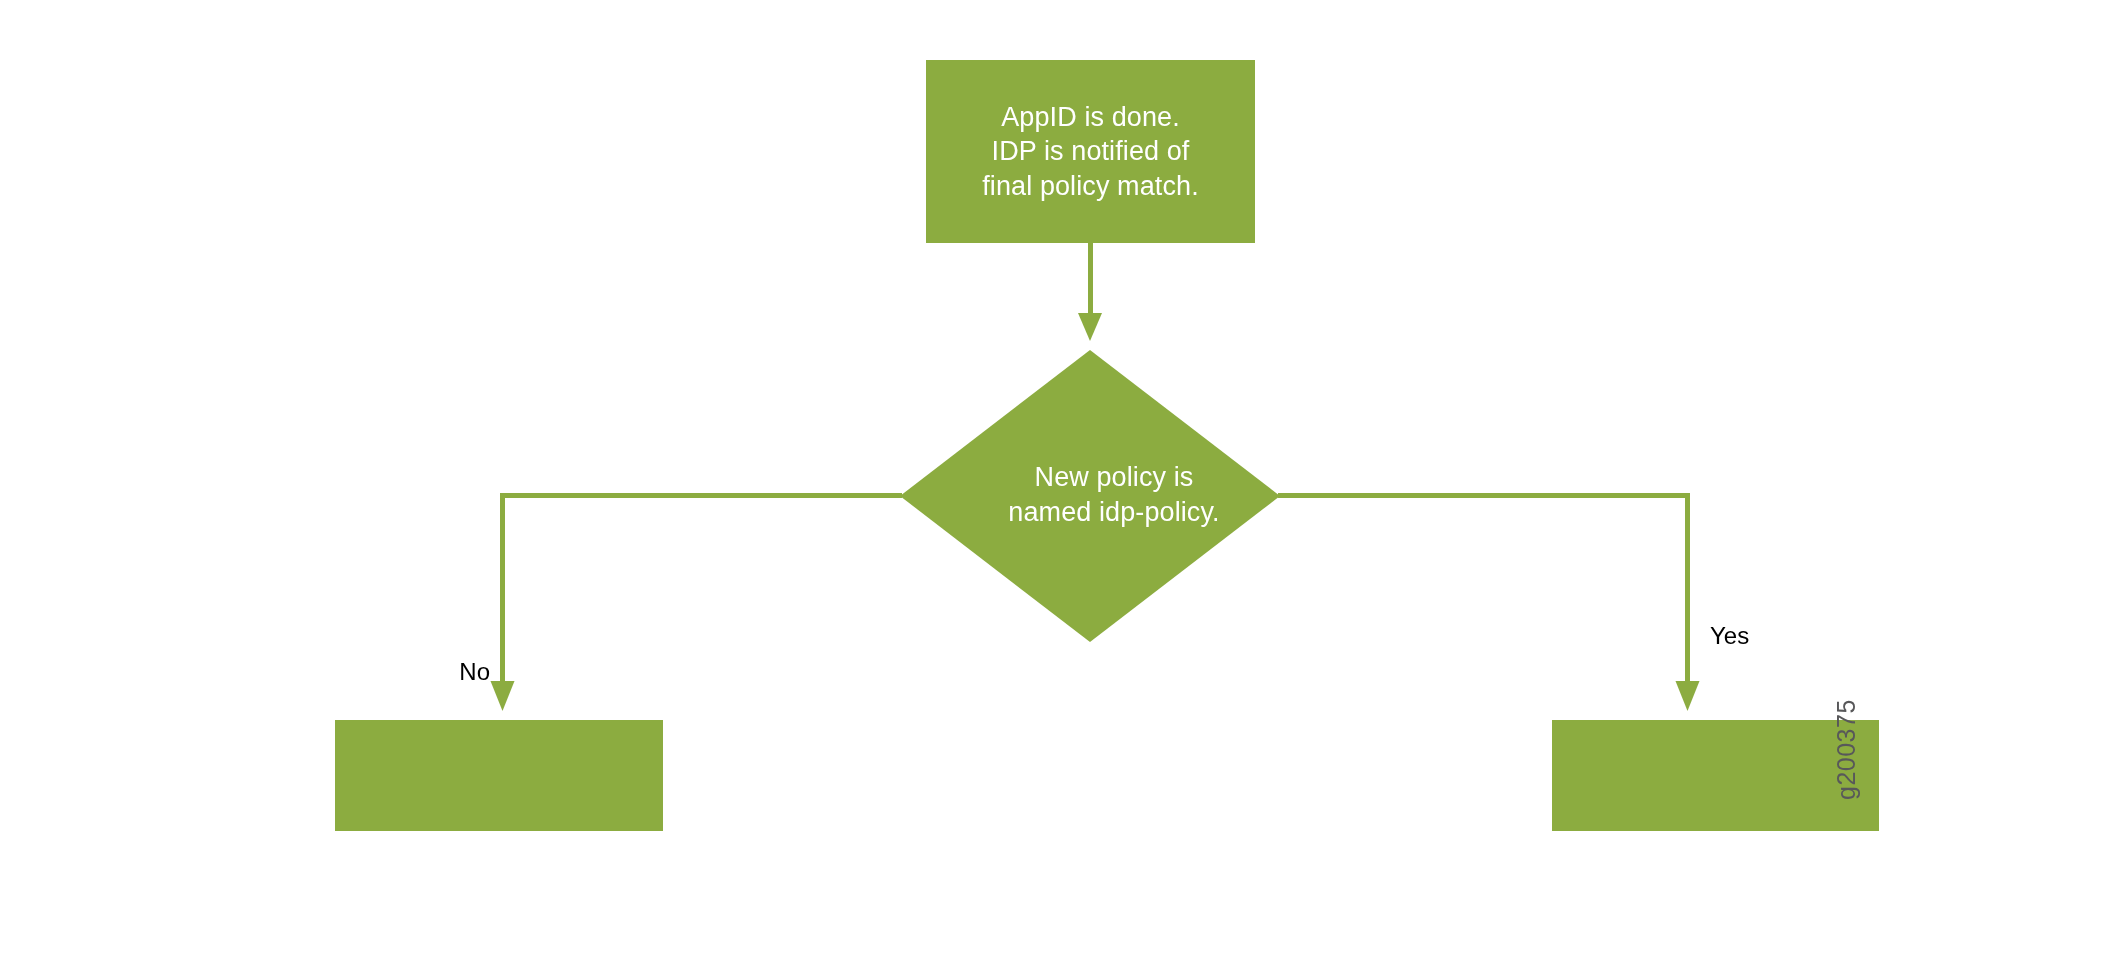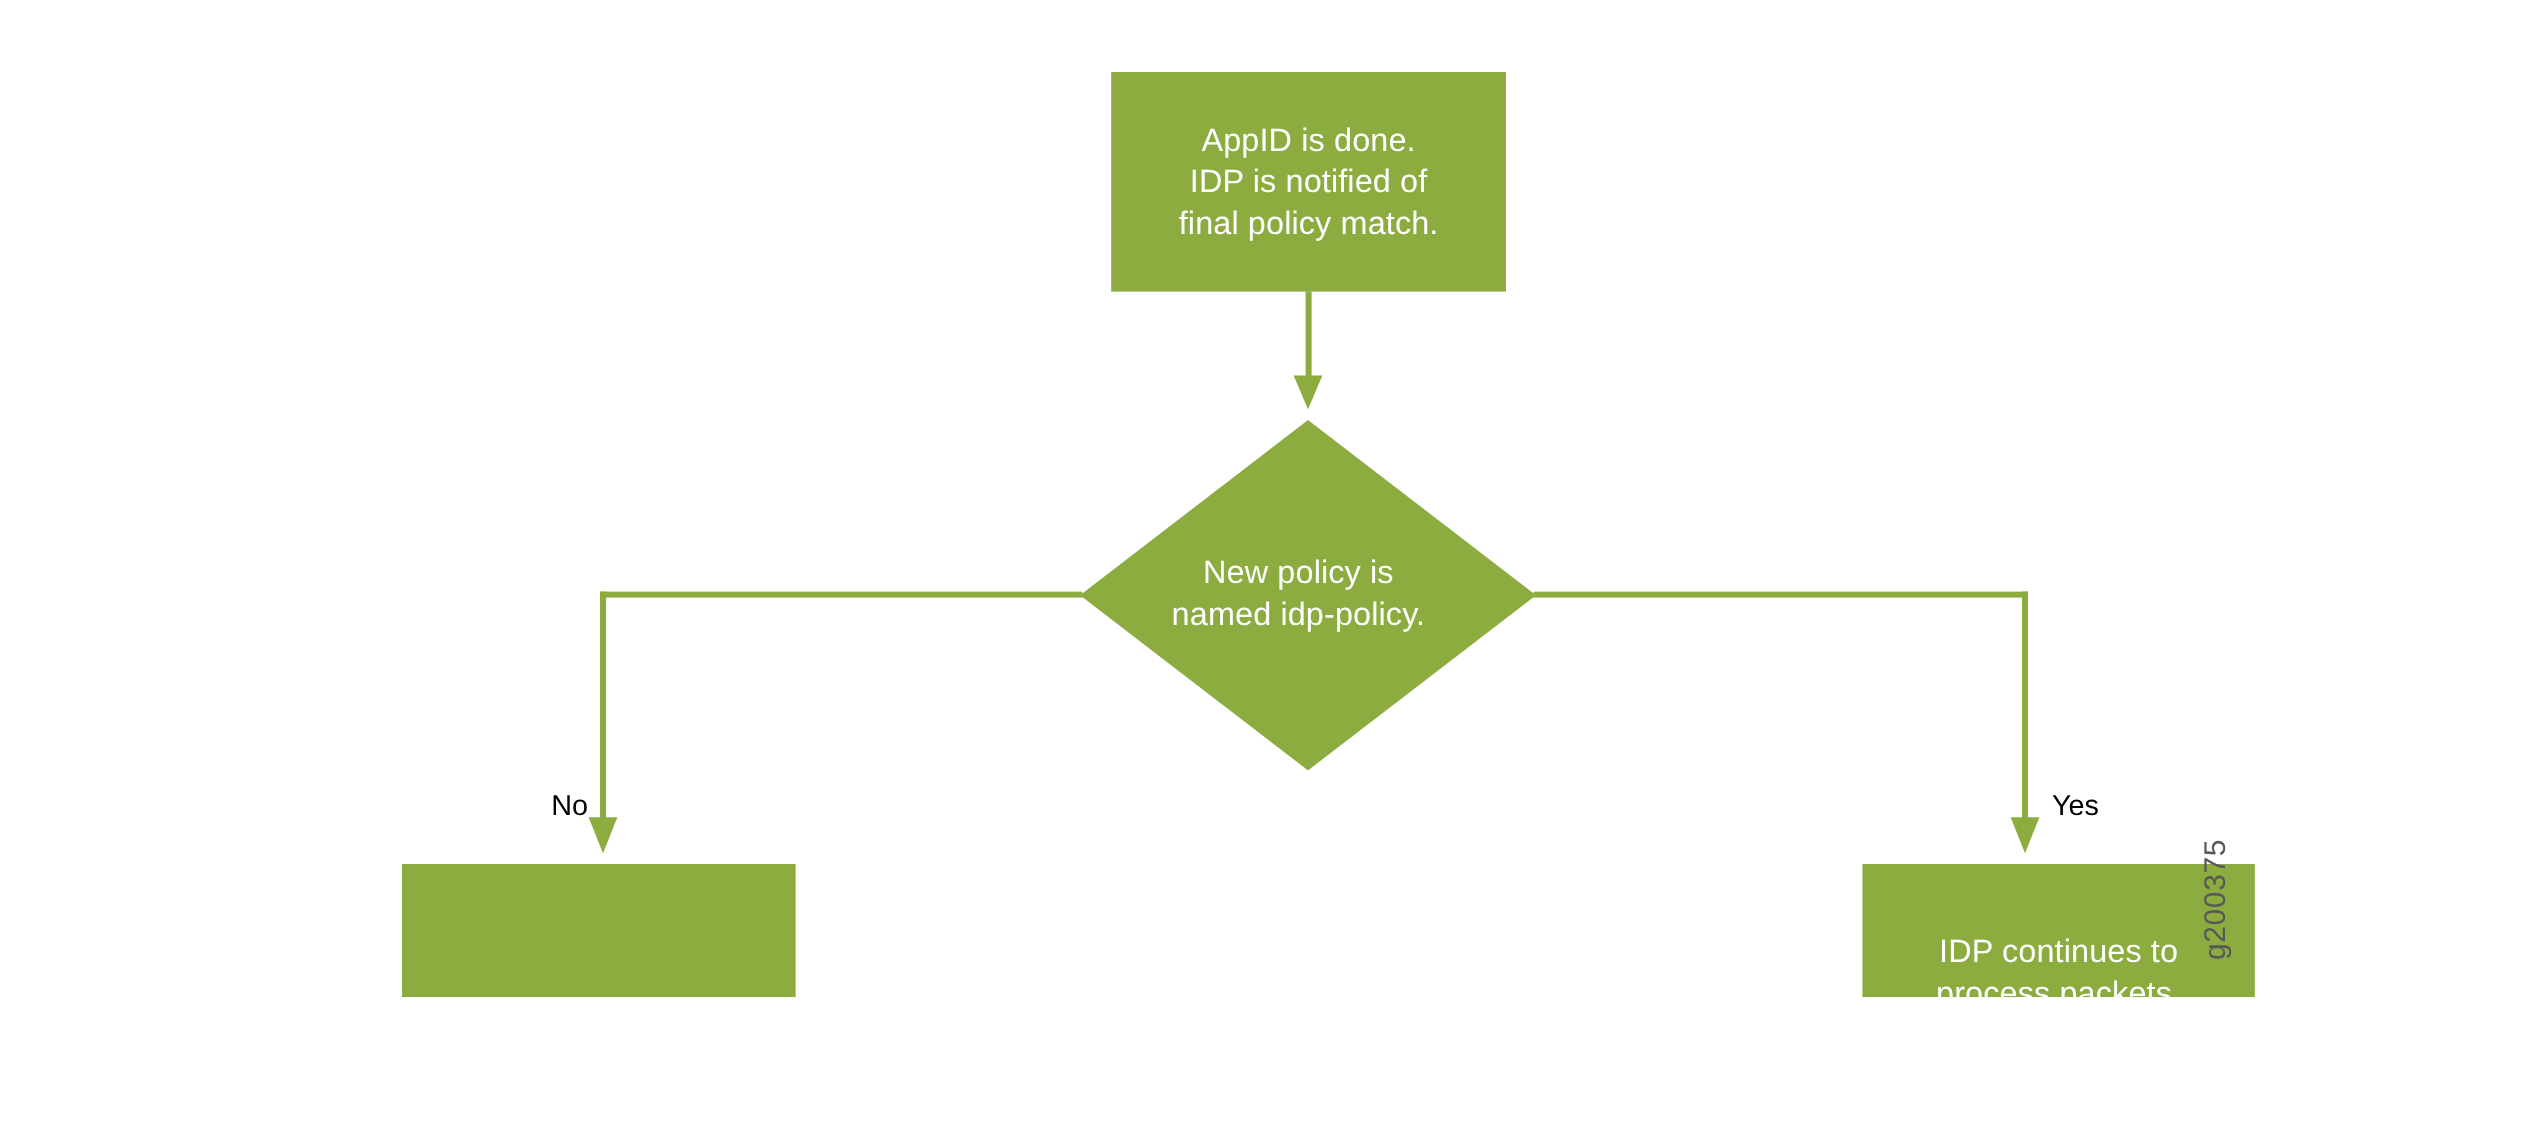--- a/index.html
+++ b/index.html
@@ -41,21 +41,21 @@
     white-space: pre-line;
     pointer-events: none;
   }
   #label-start {
     left: 886px;
     top: 60px;
     width: 329px;
     height: 183px;
   }
   #label-decision {
-    left: 872px;
+    left: 904px;
     top: 400px;
     width: 340px;
     height: 190px;
   }
   #label-no-outcome {
     left: 295px;
     top: 720px;
     width: 328px;
     height: 181px;
   }
@@ -75,21 +75,21 @@
     pointer-events: none;
   }
   #branch-label-no {
     left: 404px;
     top: 660px;
     text-align: right;
     width: 46px;
   }
   #branch-label-yes {
     left: 1670px;
-    top: 660px;
+    top: 624px;
     text-align: left;
     width: 60px;
   }
   #figure-id {
     position: absolute;
     left: 1794px;
     top: 800px;
     width: 140px;
     color: #58585a;
     font-family: "Liberation Sans", sans-serif;
@@ -136,22 +136,20 @@
   </svg>
 
   <div class="node-label" id="label-start">AppID is done.
 IDP is notified of
 final policy match.</div>
 
   <div class="node-label" id="label-decision">New policy is
 named idp-policy.</div>
 
 
-  <div class="node-label" id="label-yes-outcome">IDP continues to
-process packets.</div>
 
   <div class="branch-label" id="branch-label-no">No</div>
 
   <div class="branch-label" id="branch-label-yes">Yes</div>
 
   <div id="figure-id">g200375</div>
 
 </div>
 
 </body></html>

